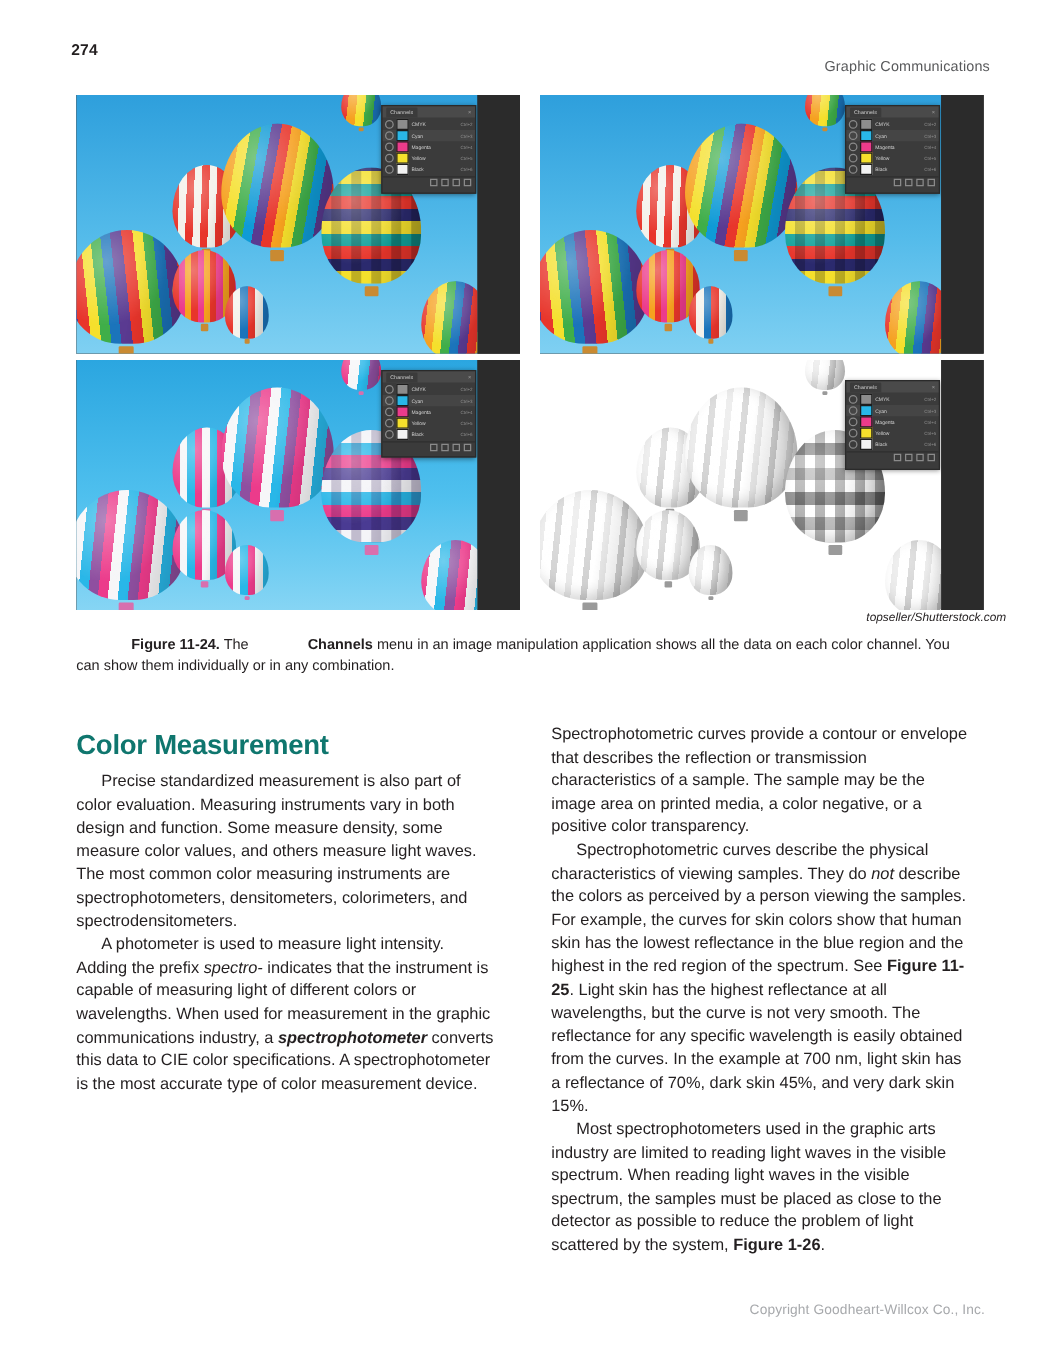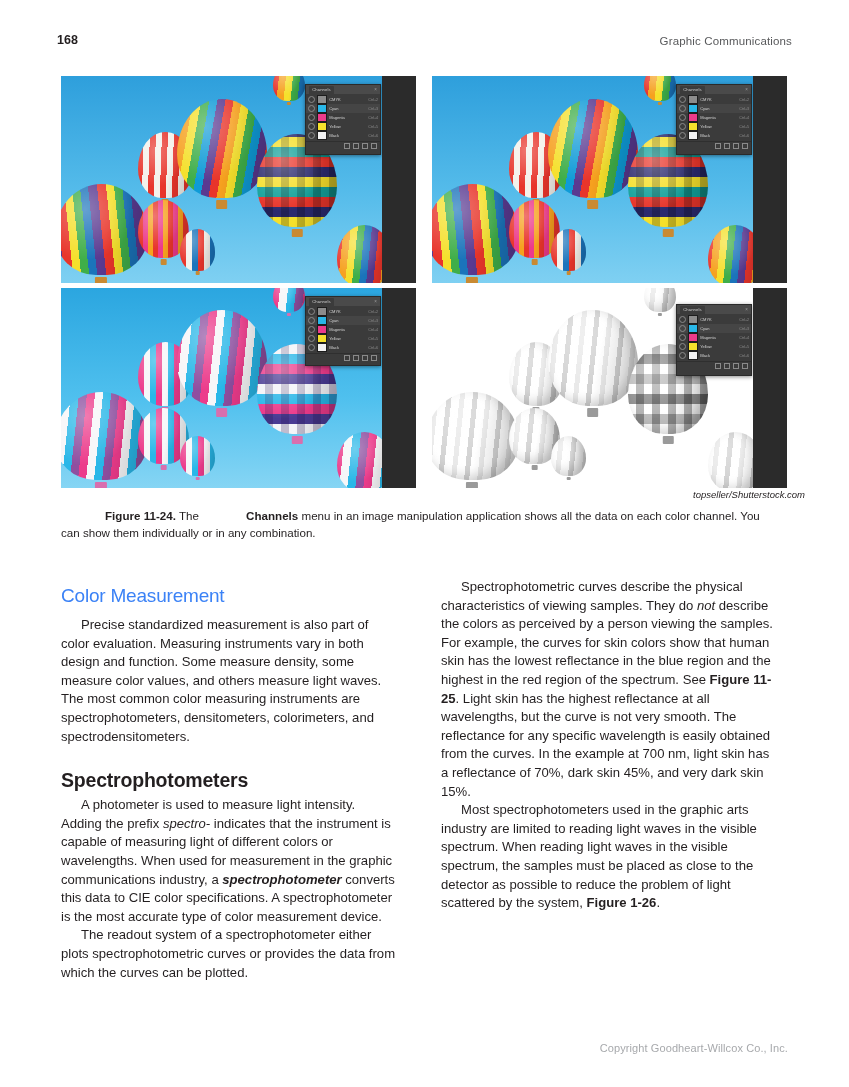--- a/index.html
+++ b/index.html
@@ -28,21 +28,21 @@
     left: 57px;
     top: 0;
     font-size: 12.5px;
     font-weight: bold;
     letter-spacing: 0.1px;
     color: #231f20;
   }
   .book-title {
     position: absolute;
     right: 57px;
-    top: 2px;
+    top: 15px;
     font-size: 11.5px;
     color: #58595b;
     letter-spacing: 0.15px;
   }
 
   
   .figure-block {
     position: absolute;
     left: 61px;
     top: 76px;
@@ -318,24 +318,24 @@
     top: 578px;
     width: 716px;
     display: grid;
     grid-template-columns: 336px 336px;
     column-gap: 44px;
   }
   .col { font-size: 13.1px; line-height: 18.6px; color: #231f20; }
 
   h1.section-title {
     margin: 0 0 2px 0;
-    font-size: 19px;
-    font-weight: normal;
+    font-size: 22px;
+    font-weight: bold;
     line-height: 36px;
-    color: #3b82f6;
+    color: #0f766e;
     letter-spacing: -0.2px;
   }
   h2.sub-title {
     margin: 22px 0 4px 0;
     font-size: 19.5px;
     font-weight: bold;
     line-height: 24px;
     color: #231f20;
     letter-spacing: -0.2px;
   }
@@ -356,21 +356,21 @@
     top: 1042px;
     font-size: 11px;
     color: #a7a9ac;
     letter-spacing: 0.1px;
   }
 </style>
 </head>
 <body>
 
 <div class="running-head">
-  <div class="page-number">168</div>
+  <div class="page-number">274</div>
   <div class="book-title">Graphic Communications</div>
 </div>
 
 <div class="figure-block">
   <div class="figure-grid">
 
     <div class="shot">
       <div class="canvas sky-cmyk">
         <div class="balloon p-rainbow2" style="left:-2%;top:52%;width:29%;height:44%;">
             <span class="shade"></span>
@@ -677,25 +677,24 @@
 
 <div class="figure-caption">
   <b>Figure 11-24.</b><span> The </span><b>Channels</b><span> menu in an image manipulation application shows all the data on each color channel. You can show them individually or in any combination.</span>
 </div>
 
 <div class="columns">
 
   <div class="col">
     <h1 class="section-title">Color Measurement</h1>
     <p class="para">Precise standardized measurement is also part of color evaluation. Measuring instruments vary in both design and function. Some measure density, some measure color values, and others measure light waves. The most common color measuring instruments are spectrophotometers, densitometers, colorimeters, and spectrodensitometers.</p>
-    <h2 class="sub-title">Spectrophotometers</h2>
     <p class="para"><span>A photometer is used to measure light intensity. Adding the prefix </span><em>spectro-</em><span> indicates that the instrument is capable of measuring light of different colors or wavelengths. When used for measurement in the graphic communications industry, a </span><span class="bi">spectrophotometer</span><span> converts this data to CIE color specifications. A spectrophotometer is the most accurate type of color measurement device.</span></p>
-    <p class="para">The readout system of a spectrophotometer either plots spectrophotometric curves or provides the data from which the curves can be plotted.</p>
   </div>
 
   <div class="col">
+    <p class="para noindent">Spectrophotometric curves provide a contour or envelope that describes the reflection or transmission characteristics of a sample. The sample may be the image area on printed media, a color negative, or a positive color transparency.</p>
     <p class="para"><span>Spectrophotometric curves describe the physical characteristics of viewing samples. They do </span><em>not</em><span> describe the colors as perceived by a person viewing the samples. For example, the curves for skin colors show that human skin has the lowest reflectance in the blue region and the highest in the red region of the spectrum. See </span><b>Figure 11-25</b><span>. Light skin has the highest reflectance at all wavelengths, but the curve is not very smooth. The reflectance for any specific wavelength is easily obtained from the curves. In the example at 700 nm, light skin has a reflectance of 70%, dark skin 45%, and very dark skin 15%.</span></p>
     <p class="para"><span>Most spectrophotometers used in the graphic arts industry are limited to reading light waves in the visible spectrum. When reading light waves in the visible spectrum, the samples must be placed as close to the detector as possible to reduce the problem of light scattered by the system, </span><b>Figure 1-26</b><span>.</span></p>
   </div>
 
 </div>
 
 <div class="footer-copyright">Copyright Goodheart-Willcox Co., Inc.</div>
 
 </body></html>

